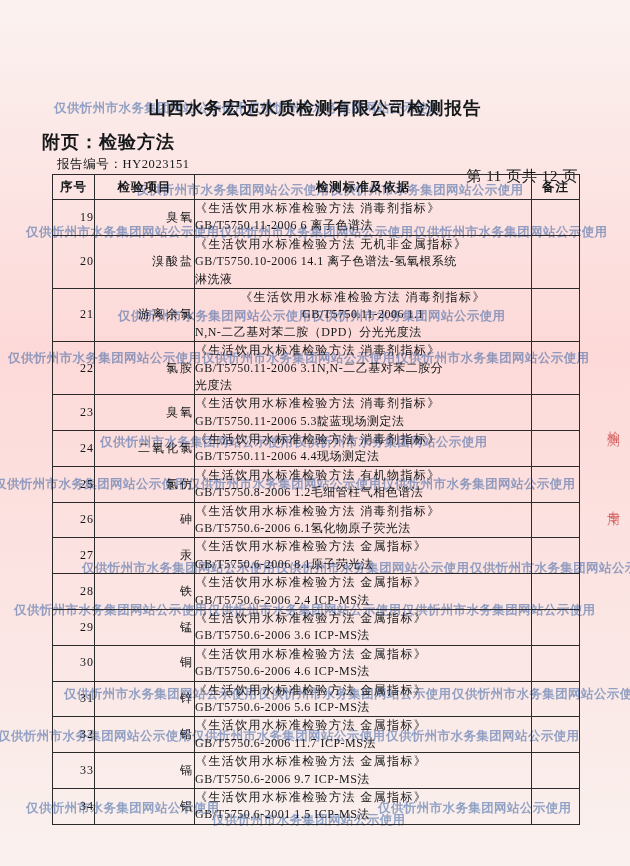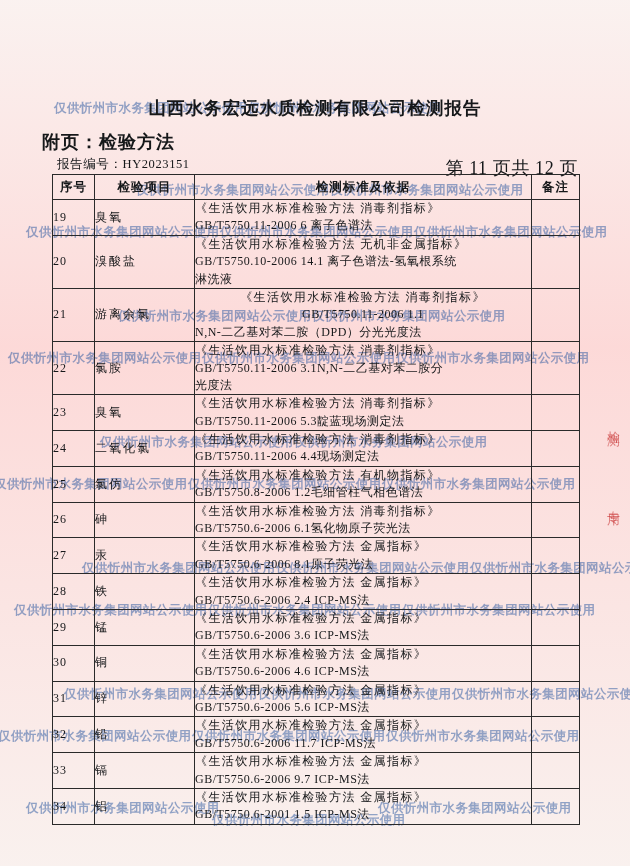--- a/index.html
+++ b/index.html
@@ -63,23 +63,23 @@
   }
   .report-no {
     position: absolute;
     top: 156px;
     left: 57px;
     font-size: 12.5px;
     letter-spacing: 0.6px;
   }
   .page-no {
     position: absolute;
-    top: 156px;
+    top: 167px;
     right: 52px;
-    font-size: 18px;
+    font-size: 15px;
     letter-spacing: 0.6px;
   }
   
   table.report {
     position: absolute;
     top: 174px;
     left: 52px;
     width: 527px;
     border-collapse: collapse;
     table-layout: fixed;
@@ -96,21 +96,21 @@
     font-weight: bold;
     letter-spacing: 1px;
     font-size: 12.5px;
     text-align: center;
   }
   col.c-no    { width: 42px; }
   col.c-item  { width: 100px; }
   col.c-std   { width: 337px; }
   col.c-note  { width: 48px; }
   td.no, td.item, td.note {
-    text-align: left;
+    text-align: right;
     letter-spacing: 1px;
   }
   td.item { letter-spacing: 2px; }
   td.std {
     padding: 2px 4px 2px 6px;
     letter-spacing: 0.5px;
     margin-left: 48px;
   }
   td.std .l1, td.std .l2, td.std .l3 {
     display: block;

